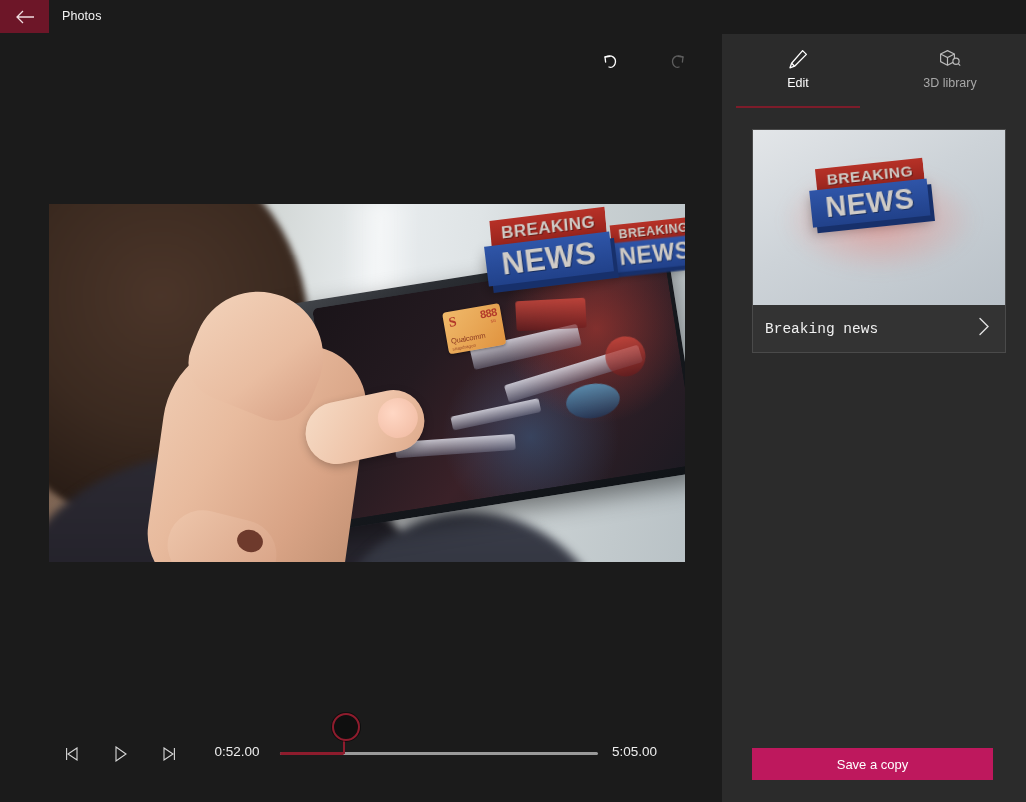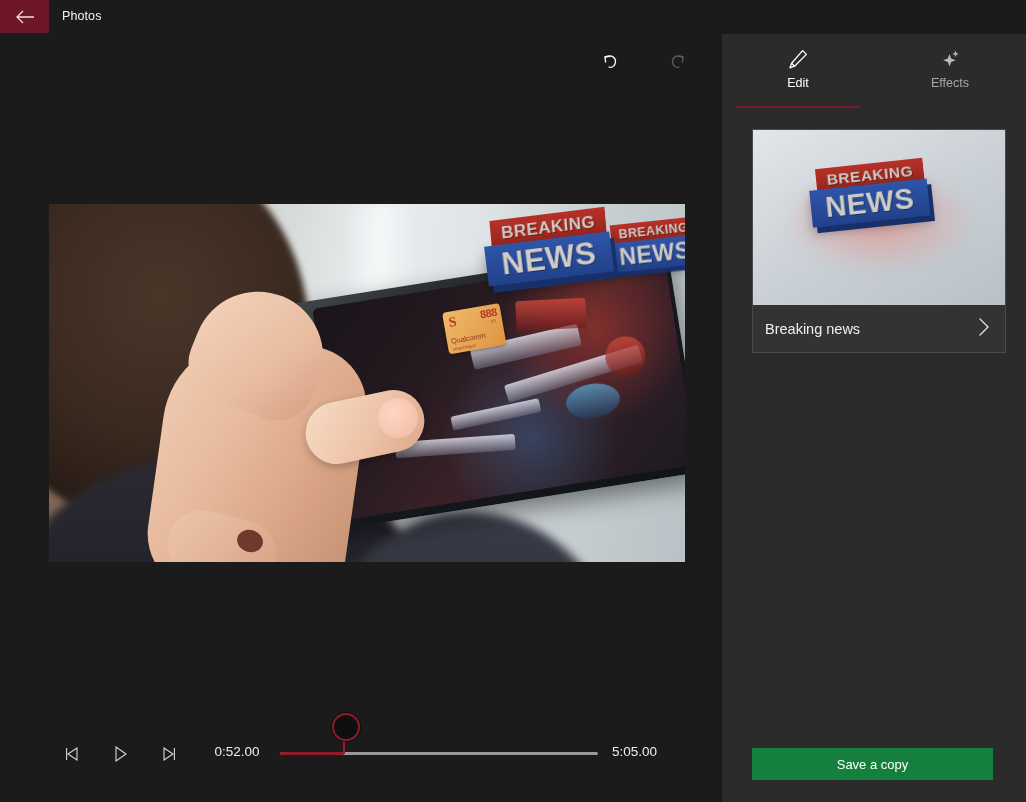--- a/index.html
+++ b/index.html
@@ -475,20 +475,21 @@
     font-size: 29px;
     box-shadow: 4px 6px 0 #17306b, 0 6px 12px rgba(0,0,0,.3);
   }
   .card-foot {
     position: absolute;
     left: 0; bottom: 0;
     width: 252px; height: 46px;
     background: #333333;
     display: flex;
     align-items: center;
+    font-family: Liberation Mono, monospace;
   }
   .card-label {
     margin-left: 12px;
     font-size: 14.5px;
     color: #f0f0f0;
   }
   .card-chev {
     position: absolute;
     right: 14px;
     top: 50%;
@@ -509,21 +510,21 @@
     height: 32px;
     border: none;
     font-size: 13px;
     font-family: "Liberation Sans", sans-serif;
     color: #ffffff;
     cursor: pointer;
     display: flex;
     align-items: center;
     justify-content: center;
   }
-  .btn-primary { background: #15803d; margin-right: 3px; }
+  .btn-primary { background: #be185d; margin-right: 3px; }
   .btn-secondary { background: #595959; }
 </style>
 </head>
 <body>
 
 <div class="app">
 
   <div class="titlebar">
     <div class="back-btn">
       <svg width="20" height="14" viewBox="0 0 20 14">
@@ -636,26 +637,28 @@
         <span class="ticon">
           <svg width="22" height="22" viewBox="0 0 22 22">
             <path d="M15.6 2.6 L19.4 6.4 L7.6 18.2 L3 19.8 L4.6 15.2 Z" stroke="#ffffff" stroke-width="1.3" fill="none" stroke-linejoin="round"></path>
             <path d="M4.6 15.2 L7.6 18.2" stroke="#ffffff" stroke-width="1.3" fill="none"></path>
           </svg>
         </span>
         <span class="tlabel">Edit</span>
       </div>
       <div class="tab">
         <span class="ticon">
-          <svg width="22" height="22" viewBox="0 0 22 22">
-            <path d="M10.5 6 L12.2 10.6 L16.8 12.3 L12.2 14 L10.5 18.6 L8.8 14 L4.2 12.3 L8.8 10.6 Z" fill="#b9b9b9"></path>
-            <path d="M16.5 2.6 L17.4 5 L19.8 5.9 L17.4 6.8 L16.5 9.2 L15.6 6.8 L13.2 5.9 L15.6 5 Z" fill="#b9b9b9"></path>
+          <svg width="24" height="22" viewBox="0 0 24 22">
+            <path d="M9.5 2.6 L16.4 6 V13.6 L9.5 17.2 L2.6 13.6 V6 Z" stroke="#b9b9b9" stroke-width="1.2" fill="none" stroke-linejoin="round"></path>
+            <path d="M2.6 6 L9.5 9.6 L16.4 6 M9.5 9.6 V17.2" stroke="#b9b9b9" stroke-width="1.2" fill="none"></path>
+            <circle cx="18" cy="13.2" r="3.1" stroke="#b9b9b9" stroke-width="1.2" fill="#2b2b2b"></circle>
+            <path d="M20.3 15.6 L22.2 17.6" stroke="#b9b9b9" stroke-width="1.2"></path>
           </svg>
         </span>
-        <span class="tlabel">Effects</span>
+        <span class="tlabel">3D library</span>
       </div>
     </div>
 
     <div class="card">
       <div class="card-thumb">
         <div class="card-glow"></div>
         <div class="bn card-bn">
           <div class="bn-red">BREAKING</div>
           <div class="bn-blue">NEWS</div>
         </div>

